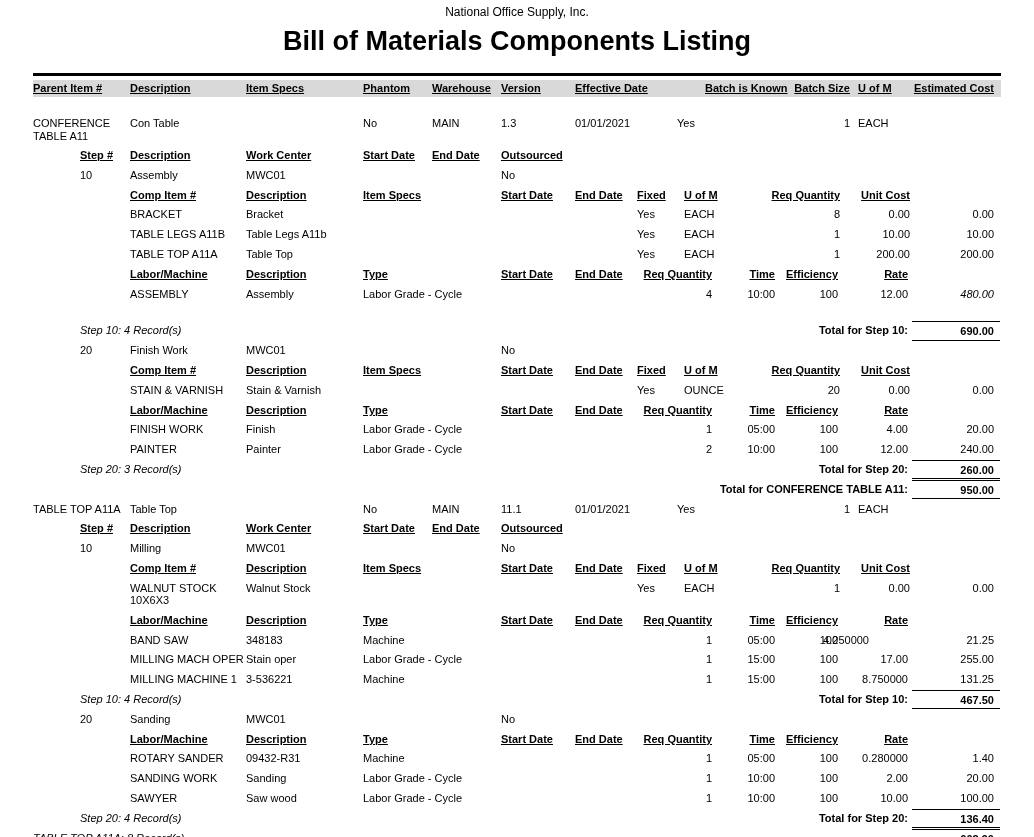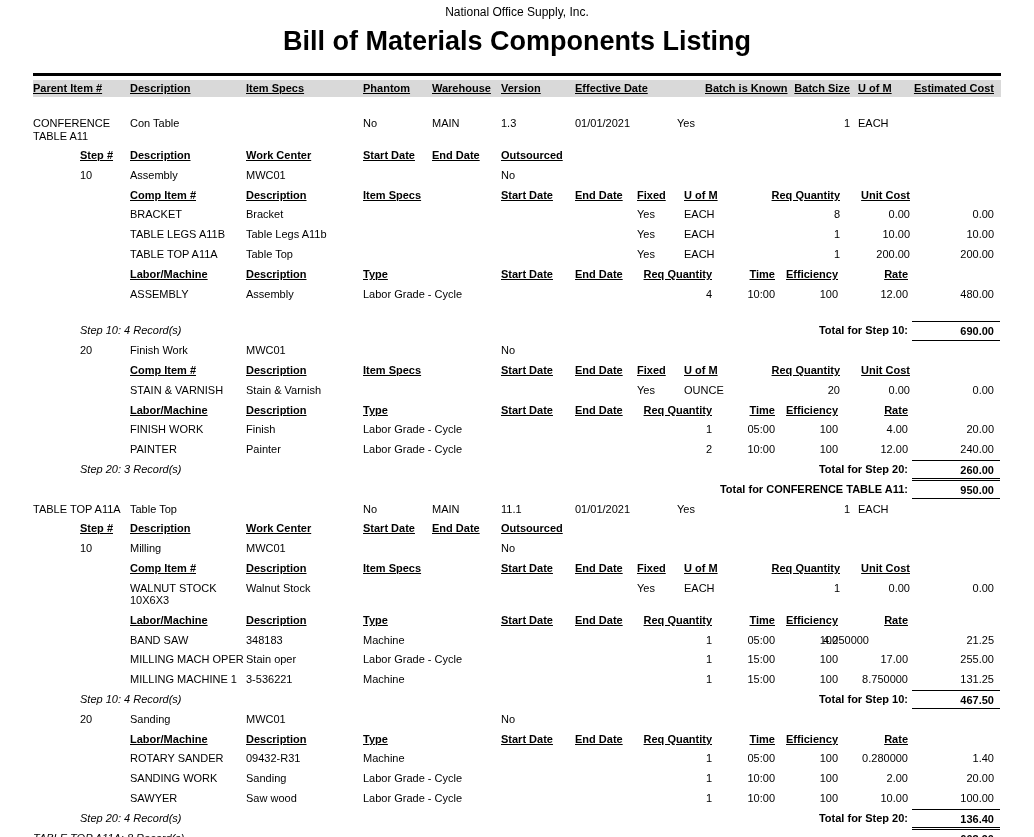--- a/index.html
+++ b/index.html
@@ -138,21 +138,21 @@
           <span class="cell ra h" style="left: 811px; width: 64px;">Rate</span>
         </div>
         <div class="row">
           <span class="cell" style="left: 97px; width: 114px;">ASSEMBLY</span>
           <span class="cell" style="left: 213px; width: 114px;">Assembly</span>
           <span class="cell" style="left: 330px; width: 136px;">Labor Grade - Cycle</span>
           <span class="cell ra" style="left: 595px; width: 84px;">4</span>
           <span class="cell ra" style="left: 690px; width: 52px;">10:00</span>
           <span class="cell ra" style="left: 741px; width: 64px;">100</span>
           <span class="cell ra" style="left: 811px; width: 64px;">12.00</span>
-          <span class="cell ra" style="left: 879px; width: 82px;">480.00</span>
+          <span class="cell ra" style="left: 879px; width: 82px; font-style: italic;">480.00</span>
         </div>
         <div class="row spacer"></div>
         <div class="row">
           <span class="cell it" style="left: 47px; width: 430px;">Step 10: 4 Record(s)</span>
           <span class="cell ra tb" style="left: 545px; width: 330px;">Total for Step 10:</span>
           <span class="cell ra amt ra" style="left: 879px; width: 88px;">690.00</span>
         </div>
         <div class="row">
           <span class="cell" style="left: 47px; width: 48px;">20</span>
           <span class="cell" style="left: 97px; width: 112px;">Finish Work</span>

